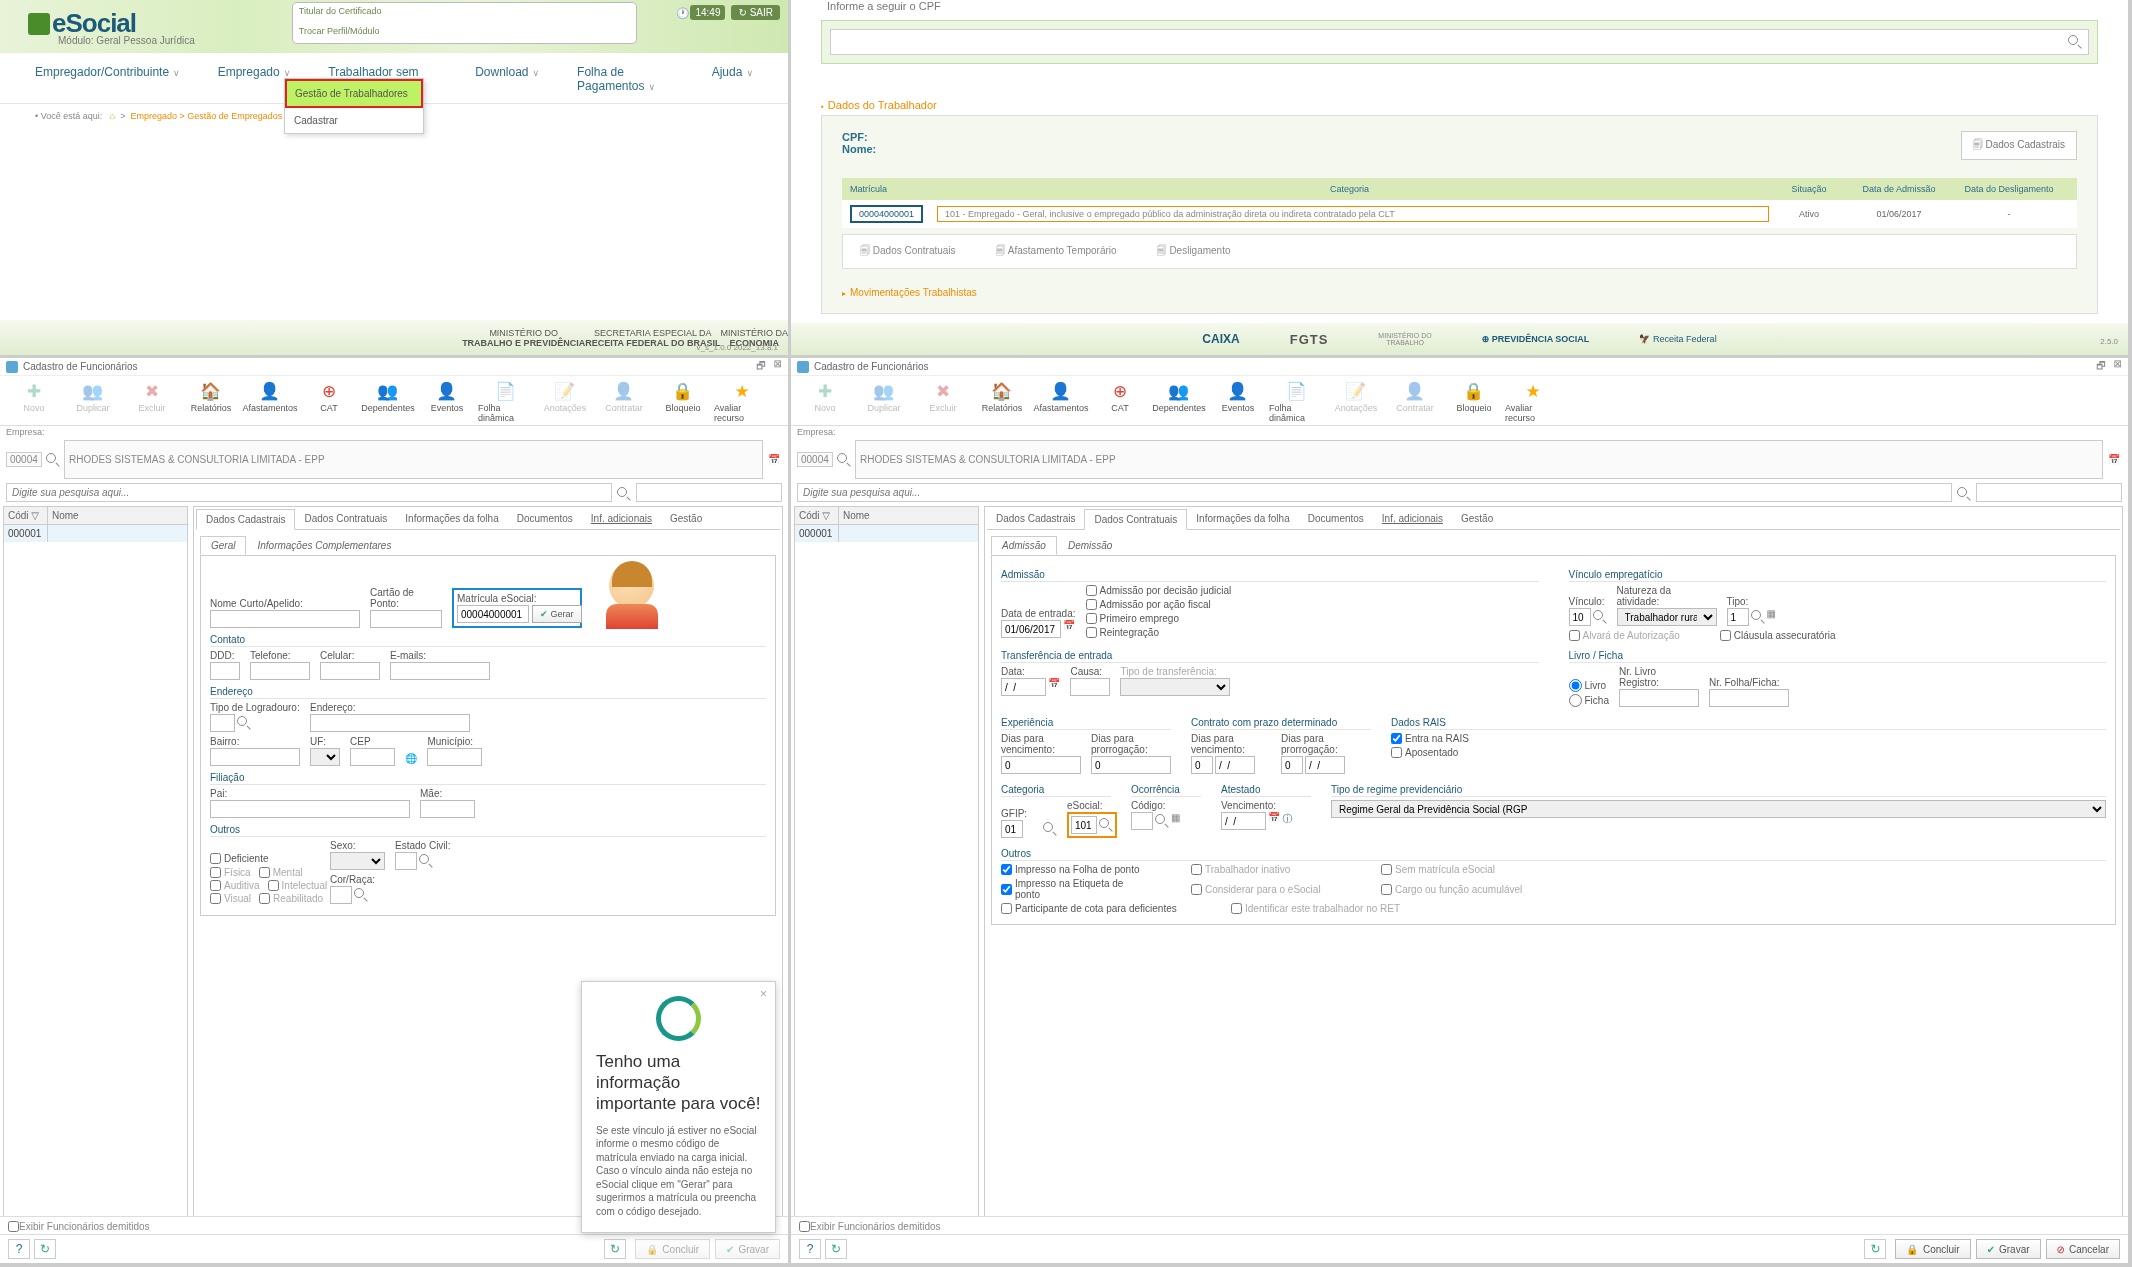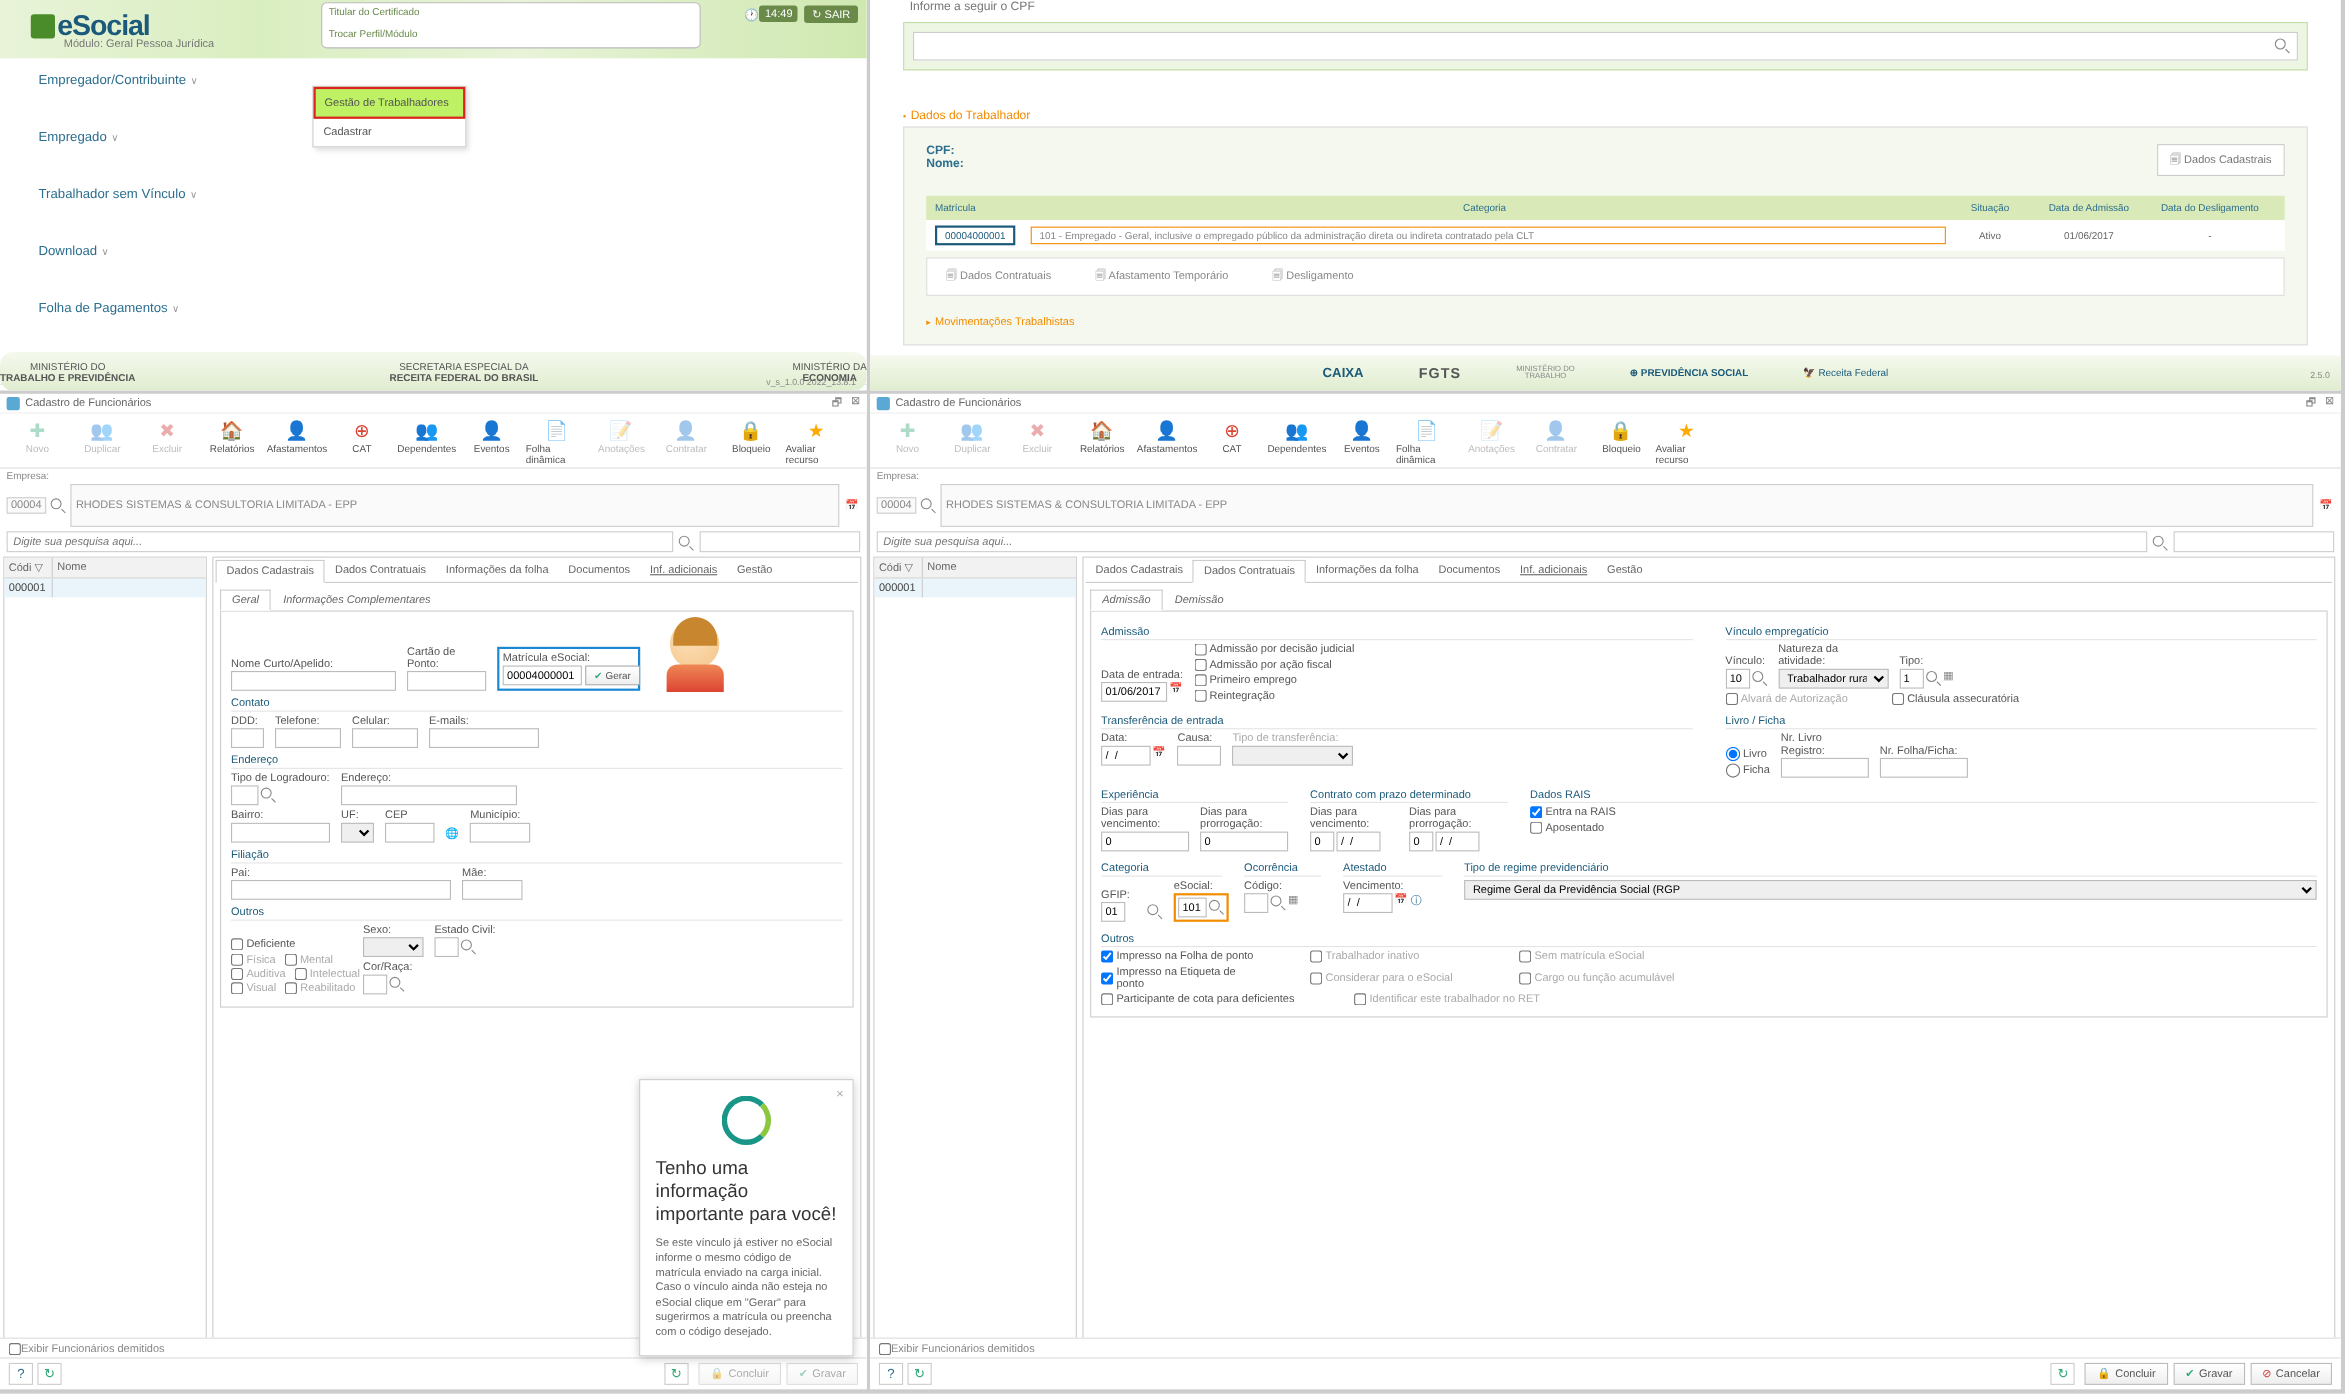--- a/index.html
+++ b/index.html
@@ -9,35 +9,35 @@
 
 
 .q1-top { background:linear-gradient(90deg,#e8f3d8,#d9eec0 30%,#e8f3d8 60%,#cfe8b0); height:53px; display:flex; align-items:flex-start; padding:2px 8px 0 28px; }
 .q1-logo { display:flex; align-items:center; margin-top:6px; }
 .q1-logo-mark { width:22px; height:22px; background:#4a8c2a; border-radius:3px; margin-right:2px; position:relative; }
 .q1-logo-text { font-size:26px; color:#1b5a7a; font-weight:bold; letter-spacing:-1px; }
 .q1-module { font-size:10px; color:#777; margin-left:30px; margin-top:-4px; }
 .q1-cert-box { margin-left:auto; margin-right:40px; width:345px; background:#fff; border:1px solid #bbb; border-radius:5px; height:42px; padding:3px 6px; font-size:9px; color:#6a8a4a; }
 .q1-time { background:#6a8a4a; color:#fff; border-radius:3px; padding:2px 5px; font-size:10px; margin-top:3px; }
 .q1-sair { background:#6a8a4a; color:#fff; border-radius:3px; padding:2px 7px; font-size:10px; margin-top:3px; margin-left:6px; }
-.q1-menu { display:flex; gap:38px; padding:12px 35px 10px; border-bottom:1px solid #e5e5e5;flex-direction:column; }
+.q1-menu { display:flex; gap:38px; padding:12px 35px 10px; border-bottom:1px solid #e5e5e5; }
 .q1-menu-item { font-size:12px; color:#2c6e8e; cursor:pointer; position:relative; }
 .q1-menu-chev { font-size:9px; margin-left:4px; color:#999; }
 .q1-dropdown { position:absolute; left:284px; top:78px; width:140px; background:#fff; border:1px solid #ccc; box-shadow:2px 2px 5px rgba(0,0,0,.15); z-index:10; }
 .q1-dropdown-hl { border:2px solid #d22; padding:7px 8px; background:#bef264; font-size:10px; color:#555; }
 .q1-dropdown-item { padding:7px 9px; font-size:10px; color:#555; }
 .q1-bc { padding:7px 35px; font-size:9px; color:#888; }
 .q1-bc a { color:#f28c00; text-decoration:none;text-align:center; }
 .q1-body { padding:20px 28px; }
 .q1-section-title { font-size:12px; color:#777; margin-bottom:25px; }
 .q1-prompt { font-size:12px; color:#2c6e8e; margin-bottom:12px; }
 .q1-search-wrap { border:1px solid #bfdca5; background:#edf5e3; padding:8px; width:380px; }
 .q1-search { border:2px solid #d22; background:#fff; height:30px; display:flex; align-items:center; padding:0 6px; }
 .q1-search-icon { margin-left:auto; opacity:.5; }
-.q1-footer { position:absolute; bottom:0; left:0; right:0; background:linear-gradient(#f5f9ee,#e0edcf); height:35px; display:flex; align-items:center; justify-content:space-between; font-size:9px; color:#555;border-radius:12px; }
+.q1-footer { position:absolute; bottom:0; left:0; right:0; background:linear-gradient(#f5f9ee,#e0edcf); height:35px; display:flex; align-items:center; justify-content:flex-end; font-size:9px; color:#555; }
 .q1-footer-col { text-align:center; }
 .q1-footer-ver { position:absolute; right:10px; bottom:3px; font-size:8px; color:#888; }
 
 
 .q2-body { padding:0 30px; }
 .q2-prompt { font-size:11px; color:#777; margin:0 0 8px 6px; }
 .q2-search-bar { border:1px solid #c4dca8; background:#edf5e3; padding:8px; margin-bottom:35px; }
 .q2-search-inner { background:#fff; border:1px solid #ccc; height:26px; display:flex; align-items:center; padding:0 6px; }
 .q2-sec-head { color:#f28c00; font-size:11px; margin-bottom:4px; }
 .q2-sec-head::before { content:"▪"; color:#f28c00; font-size:8px; margin-right:4px; }

